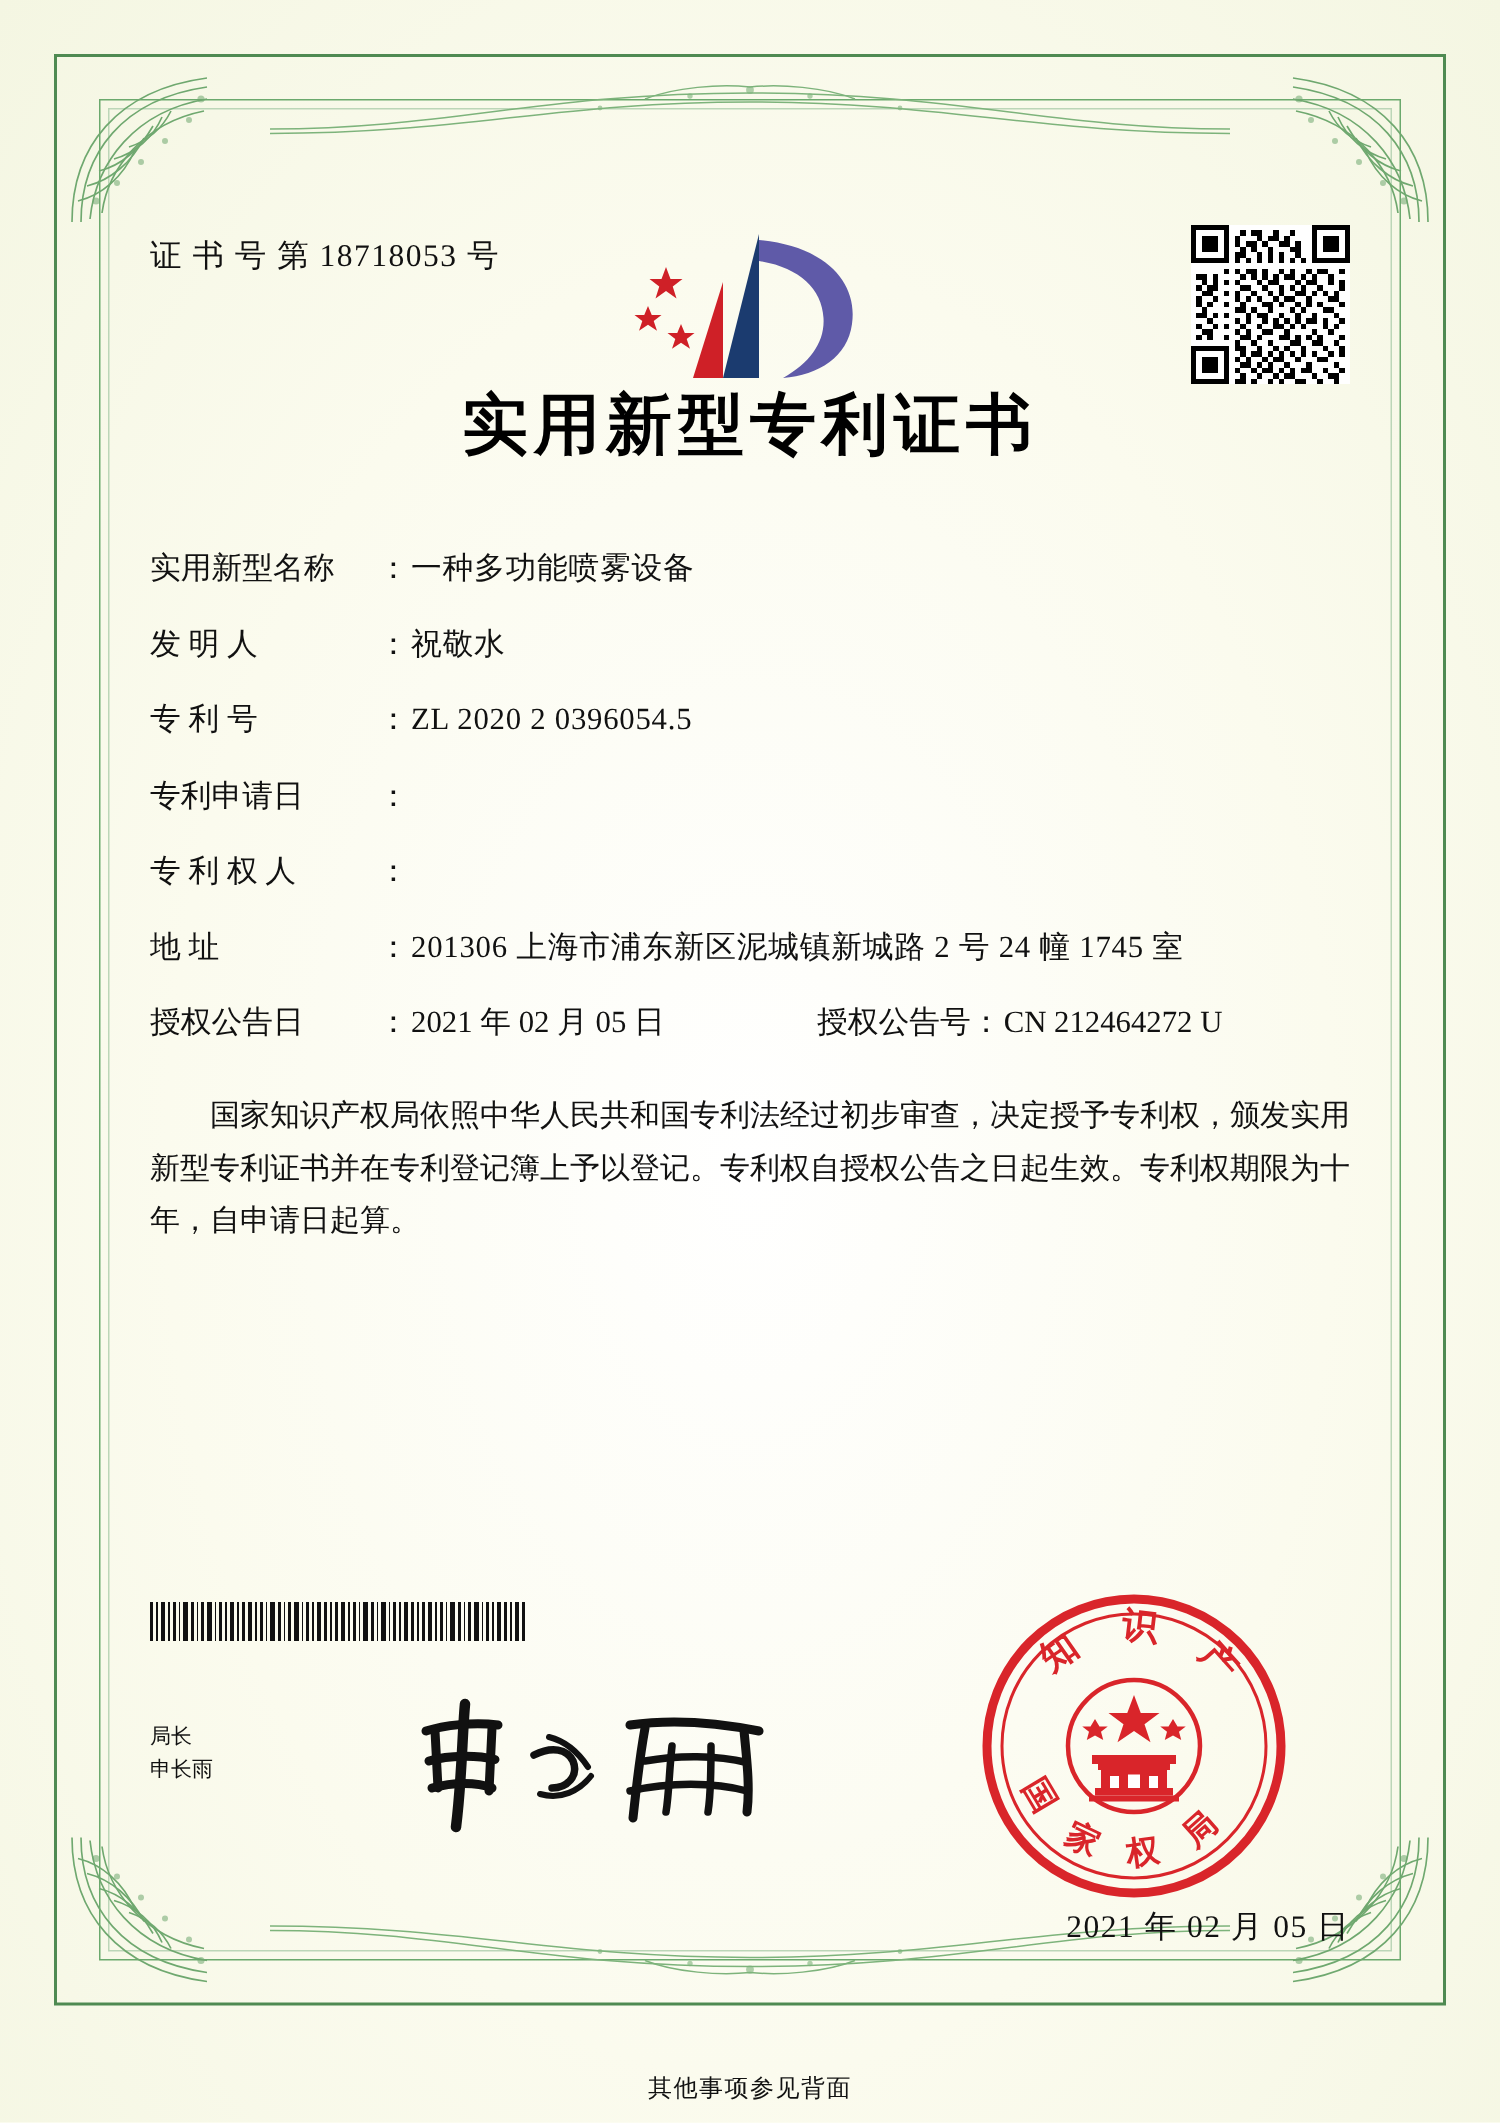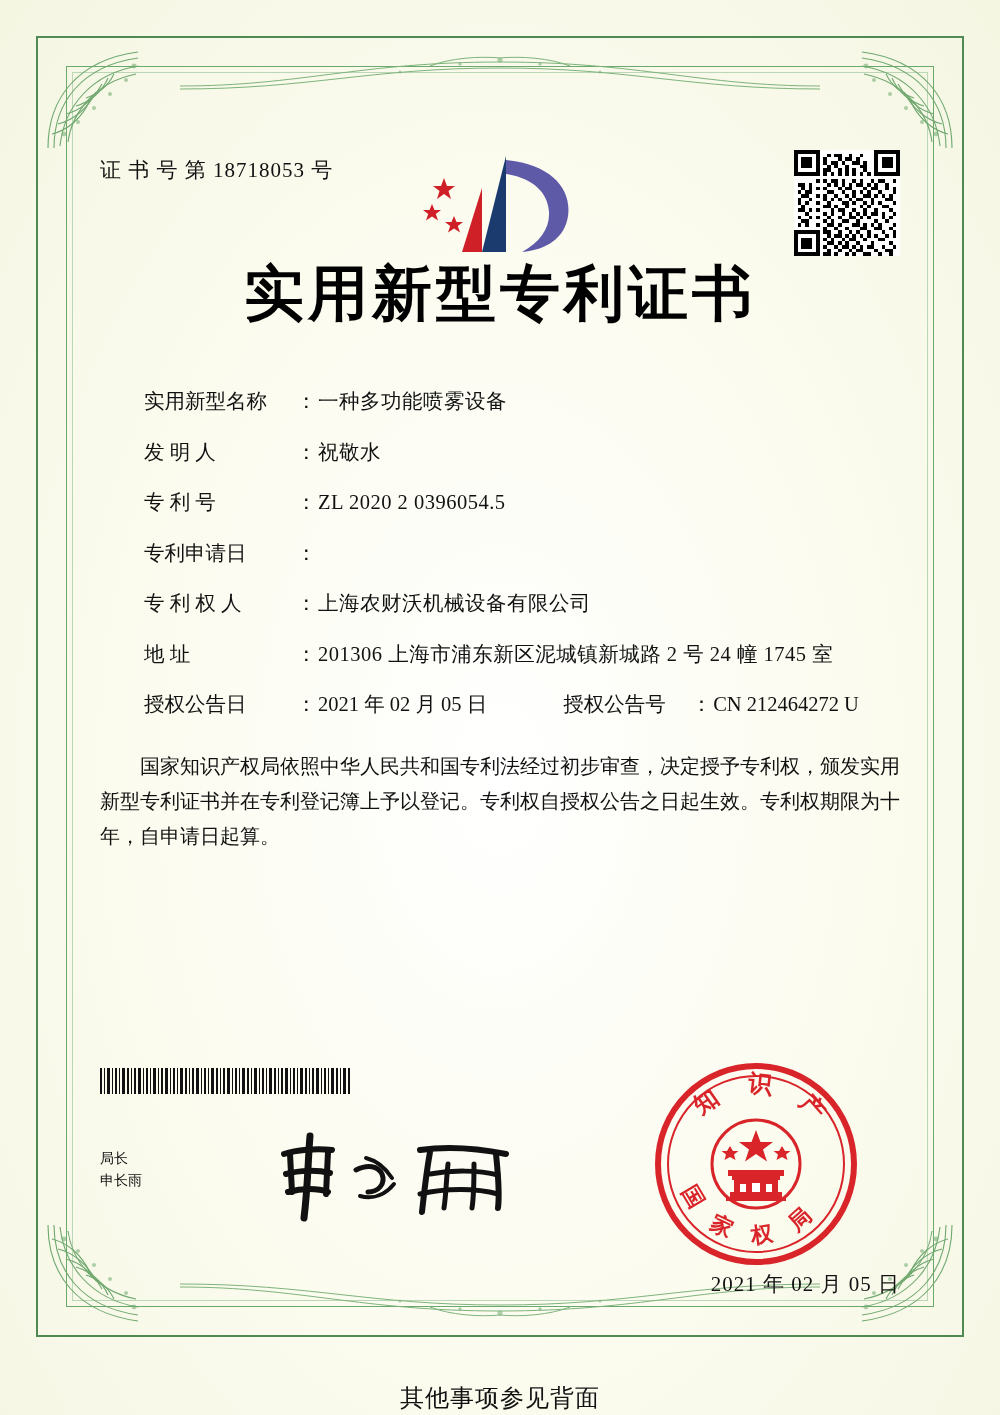--- a/index.html
+++ b/index.html
@@ -90,39 +90,38 @@
   .qr {
     position: absolute;
     right: 0;
     top: 30px;
     width: 106px;
     height: 106px;
   }
 
   .main-title {
     text-align: center;
-    font-size: 60px;
+    font-size: 44px;
     font-weight: bold;
     letter-spacing: 4px;
     margin: 70px 0 0 0;
     color: #000;
     font-family: "DejaVu Serif", "Liberation Serif", serif;
   }
 
   .fields {
     margin-top: 56px;
     font-size: 20.5px;
     line-height: 1;
     color: #111;
   }
   .field-row {
     display: flex;
     align-items: baseline;
     margin-bottom: 30px;
-    margin-left: 44px;
   }
   .f-label {
     display: inline-block;
     width: 152px;
     white-space: nowrap;
     letter-spacing: 0px;
   }
   .f-label.spread {
     display: inline-flex;
     justify-content: space-between;
@@ -131,21 +130,21 @@
   }
   .f-colon { width: 22px; display:inline-block; }
   .f-value { flex: 1; letter-spacing: 0.5px; }
 
   .two-col {
     display: flex;
     align-items: baseline;
     font-family: Liberation Serif, serif;
   }
   .two-col .grp2 { margin-left: 76px; display: flex; align-items: baseline; }
-  .two-col .grp2 .f-label { width: 128px; }
+  .two-col .grp2 .f-label { width: 128px; text-align: right; }
 
   .paragraphs {
     margin-top: 34px;
     font-size: 20px;
     line-height: 1.75;
     text-align: justify;
     color: #111;
   }
   .paragraphs p {
     margin: 0 0 2px 0;
@@ -201,21 +200,21 @@
     top: 1320px;
     text-align: center;
     font-size: 19px;
     color: #111;
   }
   .footer-note {
     position: absolute;
     left: 0; right: 0;
     top: 1382px;
     text-align: center;
-    font-size: 24px;
+    font-size: 16px;
     color: #111;
     letter-spacing: 1px;
   }
 </style>
 </head>
 <body>
 
 <div class="page">
 
   <div class="frame-outer"></div>
@@ -610,21 +609,20 @@
       </div>
 
       <div class="field-row">
         <span class="f-label">专利申请日</span>
         <span class="f-colon">：</span>
       </div>
 
       <div class="field-row">
         <span class="f-label">专 利 权 人</span>
         <span class="f-colon">：</span>
-        <span class="f-value">上海农财沃机械设备有限公司</span>
       </div>
 
       <div class="field-row">
         <span class="f-label spread" style="width:152px">地        址</span>
         <span class="f-colon">：</span>
         <span class="f-value">201306 上海市浦东新区泥城镇新城路 2 号 24 幢 1745 室</span>
       </div>
 
       <div class="field-row two-col">
         <span class="f-label">授权公告日</span>

